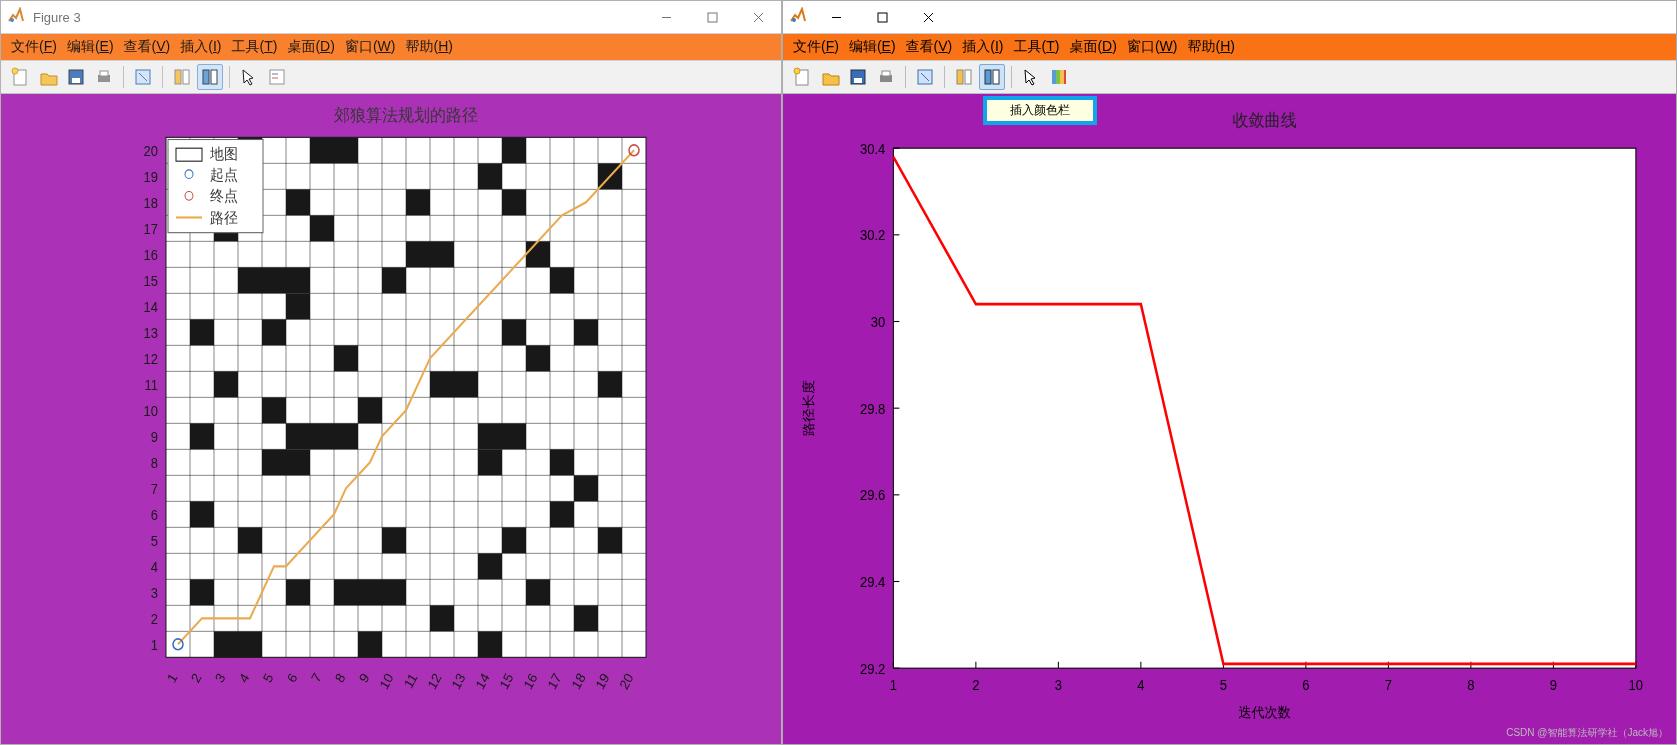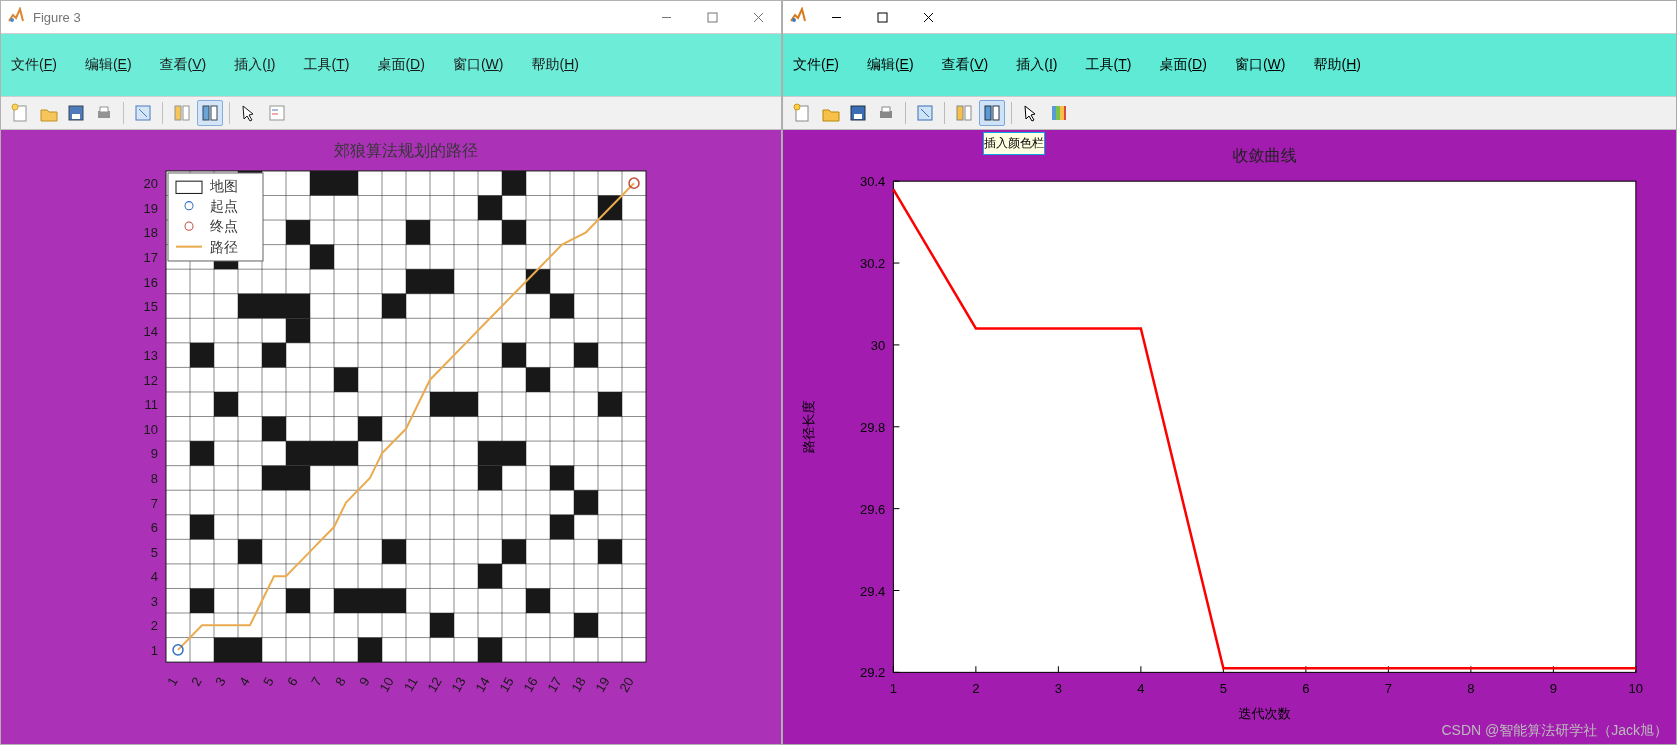--- a/index.html
+++ b/index.html
@@ -8,34 +8,34 @@
   .win.left{width:780px;opacity:.9}
   .win.right{flex:1}
   .titlebar{display:flex;align-items:center;height:32px;background:#fff;border-bottom:1px solid #ccc}
   .titlebar .ml-icon{margin:0 6px}
   .titlebar .title{flex:1;color:#666;padding-left:2px}
   .win.right .titlebar .title{color:#000}
   .winbtns{display:flex}
   .winbtn{width:46px;height:32px;display:flex;align-items:center;justify-content:center;color:#666}
   .win.right .winbtn{color:#000}
   .winbtn svg{width:11px;height:11px}
-  .menubar{display:flex;gap:28px;padding:22px 10px;background:#5eead4;border-bottom:1px solid #ccc;font-size:14px}
+  .menubar{display:flex;gap:10px;padding:4px 10px;background:#f97316;border-bottom:1px solid #ccc;font-size:14px}
   .menubar .mi{cursor:default}
   .menubar .mi u{text-decoration:underline}
   .toolbar{display:flex;align-items:center;gap:2px;padding:3px 6px;background:#f0f0f0;border-bottom:1px solid #bbb}
   .tb{width:24px;height:24px;display:flex;align-items:center;justify-content:center;border:1px solid transparent;border-radius:2px}
   .tb.active{border-color:#7aa6da;background:#cfe3f7}
   .sep{width:1px;height:22px;background:#bbb;margin:0 4px}
-  .tooltip{position:absolute;background:#ffffe1;border:1px solid #0ea5e9;padding:2px 0;font-size:12px;white-space:nowrap}
+  .tooltip{position:absolute;background:#ffffe1;border:4px solid #0ea5e9;padding:2px 23px;font-size:12px;white-space:nowrap}
   .plot-area{flex:1;position:relative;background:#a21caf}
   svg.plot{width:100%;height:100%}
   .title-text{font-size:16px;fill:#222;text-anchor:middle}
   .legend-box{fill:#fff;stroke:#555}
   .legend text{font-size:14px;fill:#222}
-  .watermark{position:absolute;right:8px;bottom:4px;color:#bbb;font-size:14px}
+  .watermark{position:absolute;right:8px;bottom:4px;color:#bbb;font-size:10px}
 </style>
 </head>
 <body>
 
 <div class="desktop">
 
   <div class="win left">
     <div class="titlebar">
       <span class="ml-icon">
         <svg width="18" height="18" viewBox="0 0 18 18">

